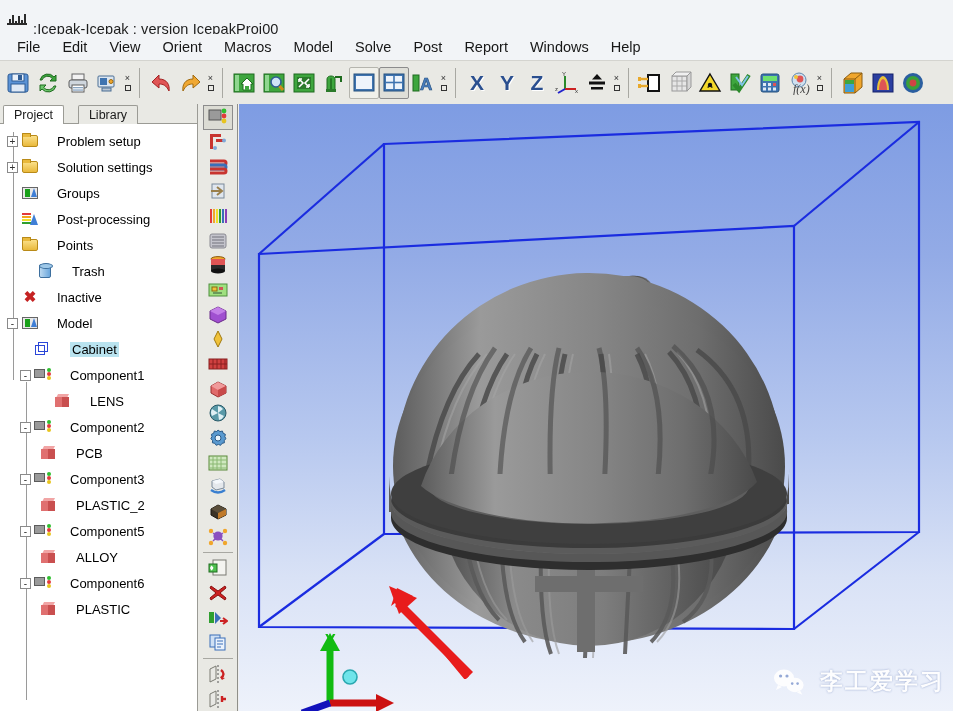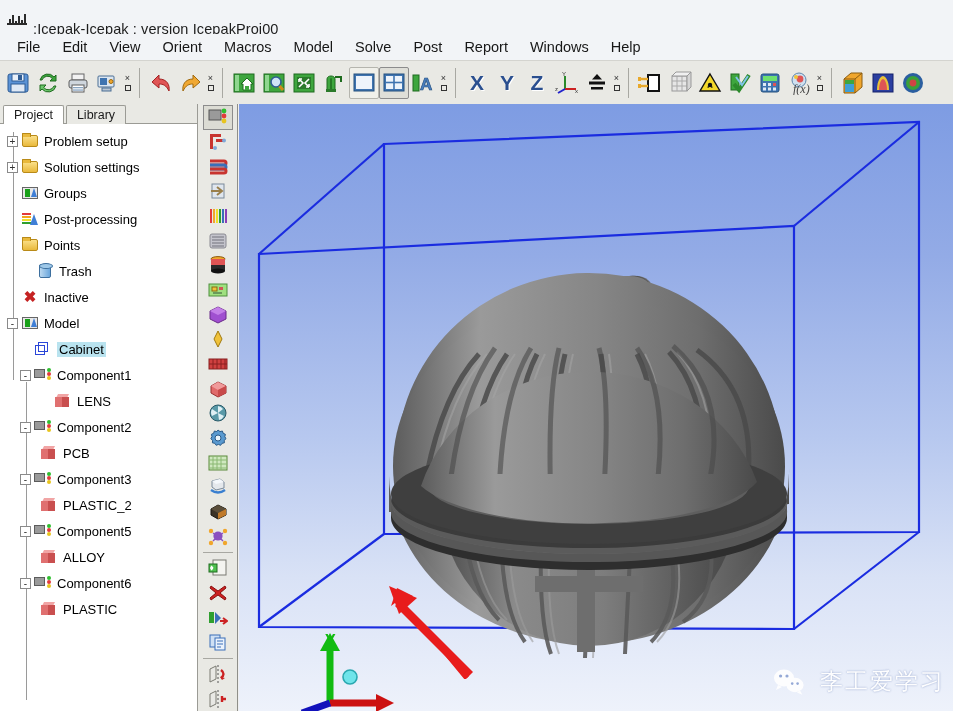--- a/index.html
+++ b/index.html
@@ -70,30 +70,30 @@
     position:absolute; left:0; top:104px; width:198px; height:607px;
     background:#ffffff; border-right:1px solid #9b9b95;
   }
   .tabstrip{
     height:20px; background:#e9e9e4; display:flex; align-items:flex-end;
     border-bottom:1px solid #9b9b95; padding-left:3px;
   }
   .ptab{
     font-size:12.5px; color:#1a1a1a; padding:2px 10px 2px 10px;
     background:#e9e9e4; border:1px solid #9b9b95; border-bottom:none;
-    margin-right:2px; position:relative; top:1px; cursor:default;
+    margin-right:14px; position:relative; top:1px; cursor:default;
     border-radius:2px 2px 0 0;
   }
   .ptab.active{ background:#ffffff; }
   .tree{ position:relative; padding-top:4px; height:586px; overflow:hidden; }
   .trow{
     display:flex; align-items:center; height:26px; padding-left:4px;
     font-size:13px; color:#000; cursor:default; position:relative;
   }
-  .trow .lbl{ margin-left:5px; white-space:nowrap; }
+  .trow .lbl{ margin-left:18px; white-space:nowrap; }
   .trow .lbl.sel{ background:#b9e3ef; padding:0 2px; }
   .expander{
     width:11px;height:11px; border:1px solid #8a8a8a; background:#fff;
     display:flex;align-items:center;justify-content:center;
     font-size:10px; line-height:9px; color:#333; margin-right:3px;
     flex:0 0 11px;
   }
   .expander.blank{ border:none; background:transparent; }
   .ico{ width:18px;height:16px; position:relative; flex:0 0 18px; }
 
@@ -173,21 +173,21 @@
     background:linear-gradient(180deg,#7e9ce3 0%, #93abe6 25%, #b7c8ef 55%, #d9e2f6 78%, #eef2fb 100%);
     overflow:hidden;
   }
   .wire{ position:absolute; left:0; top:0; width:714px;height:607px; }
   .model{ position:absolute; }
   .axis{ position:absolute; left:55px; bottom:0px; width:130px;height:90px;}
   .axislabel{ position:absolute; font-size:16px; font-weight:bold; }
 
   .watermark{
     position:absolute; right:8px; bottom:14px;
-    display:flex; align-items:center; gap:14px; opacity:.92;
+    display:flex; align-items:center; gap:14px; opacity:.92;font-weight:bold;
   }
   .wm-text{ font-size:23px; color:#ffffff; letter-spacing:2px;
     font-family:"DejaVu Sans", sans-serif;
     text-shadow:0 0 2px rgba(120,140,190,.9);}
 
   .redarrow{ position:absolute; left:130px; top:480px; width:110px;height:95px; pointer-events:none;}
 </style>
 </head>
 <body>
 

